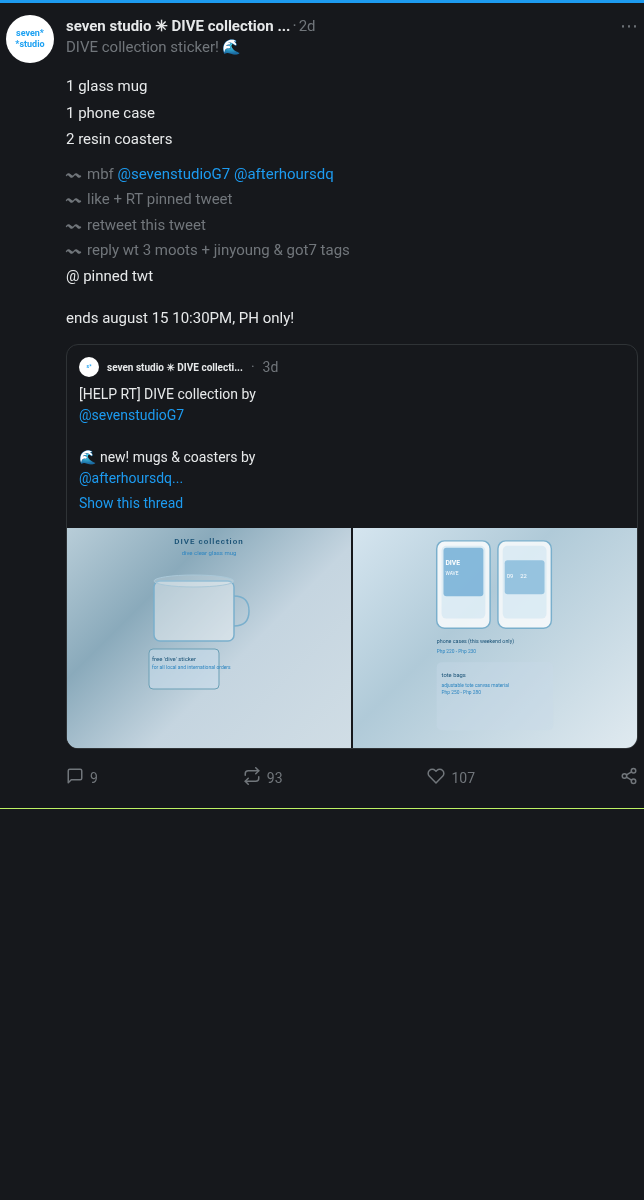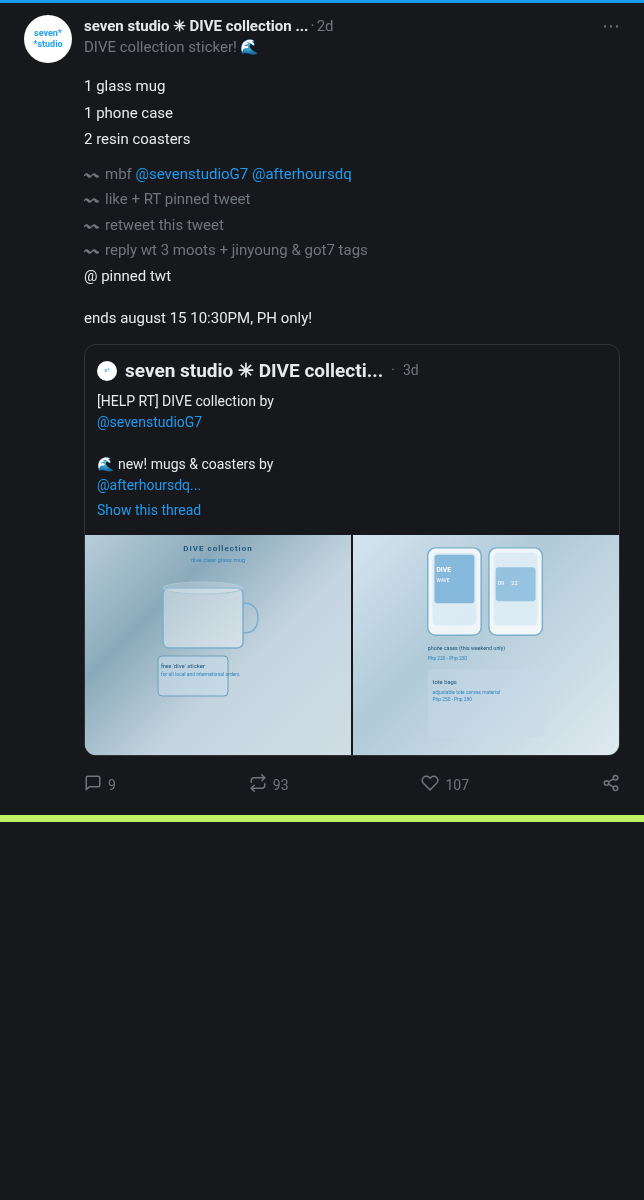--- a/index.html
+++ b/index.html
@@ -5,22 +5,22 @@
     * { box-sizing: border-box; margin: 0; padding: 0; }
     body {
       background-color: #16181c;
       color: #e7e9ea;
       font-family: -apple-system, BlinkMacSystemFont, "Segoe UI", Roboto, Helvetica, Arial, sans-serif;
       width: 644px;
       min-height: 1200px;
     }
 
     .tweet-container {
-      padding: 12px 24px;
-      border-bottom: 7px solid #bef264;
+      padding: 12px 6px;
+      border-bottom: 1px solid #bef264;
     }
 
     .avatar {
       width: 48px;
       height: 48px;
       border-radius: 50%;
       background: #fff;
       flex-shrink: 0;
       display: flex;
       align-items: center;
@@ -134,21 +134,21 @@
     .quoted-avatar-text {
       font-size: 5px;
       font-weight: bold;
       color: #1da1f2;
       text-align: center;
       line-height: 1.1;
     }
 
     .quoted-account {
       font-weight: 700;
-      font-size: 19px;
+      font-size: 10px;
       color: #e7e9ea;
     }
 
     .quoted-time {
       color: #71767b;
       font-size: 14px;
     }
 
     .quoted-dot {
       color: #71767b;

